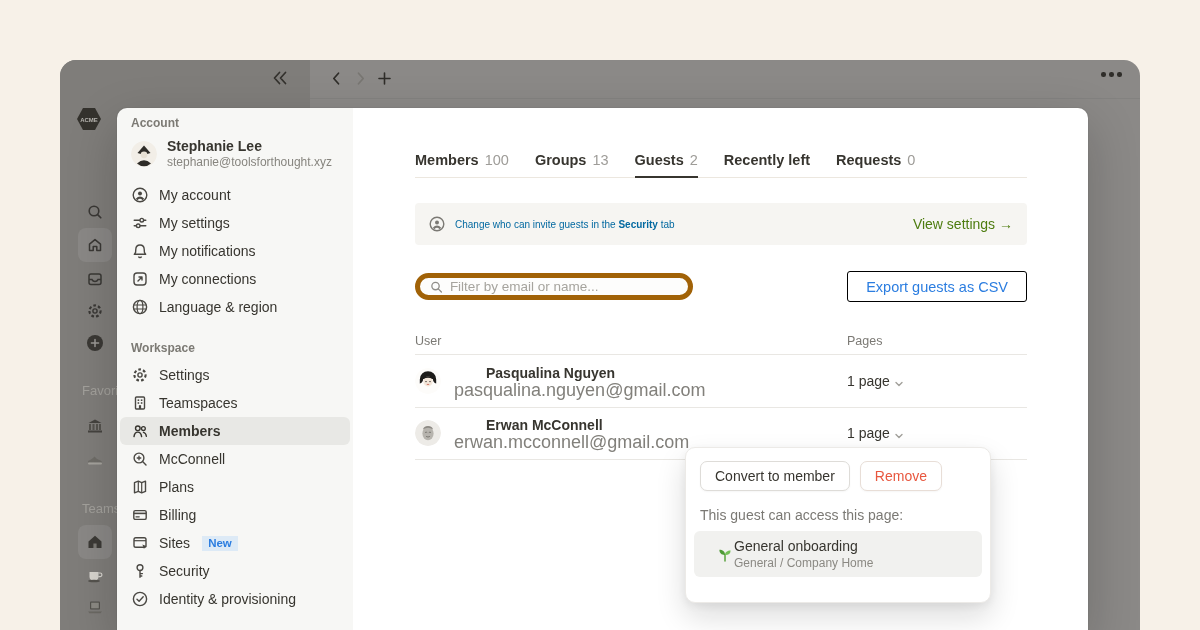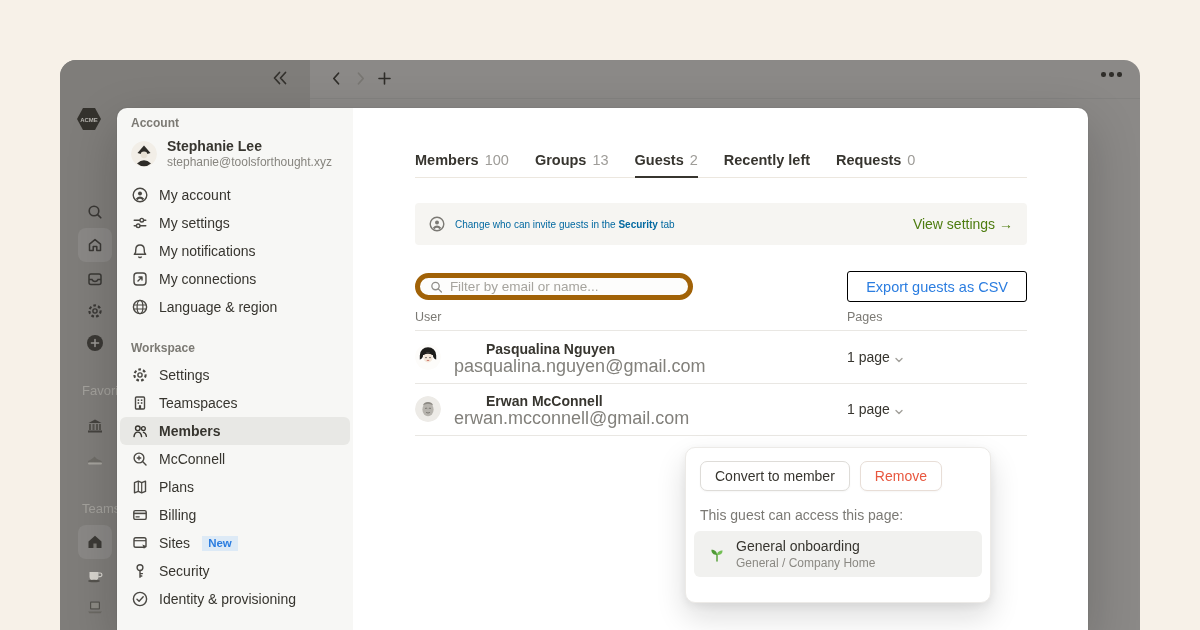--- a/index.html
+++ b/index.html
@@ -56,41 +56,41 @@
 
   .controls { margin-top:26px; display:flex; align-items:center; justify-content:space-between; }
   .filter { width:278px; height:27px; border:5px solid #a16207; background:#fdfdfc; border-radius:14px;
             display:flex; align-items:center; padding:0 10px; gap:7px; }
   .filter input { border:none; outline:none; background:transparent; font-size:13.5px; color:#37352f; width:100%;
                   font-family:"Liberation Sans", sans-serif; }
   .filter input::placeholder { color:#a6a49e; }
   .btn-export { height:31px; padding:0 18px; border:1px solid #000000; border-radius:3px; background:#fff;
                 font-size:14.5px; font-weight:500; color:#2b7de0; display:flex; align-items:center; }
 
-  .table { margin-top:8px; }
+  .table { margin-top:32px; }
   .thead { display:flex; padding-bottom:6px; border-bottom:1px solid #e9e7e3; font-size:12.5px; color:#7b7974; }
   .col-user { width:432px; flex:none; }
   .trow { display:flex; align-items:center; height:52.5px; border-bottom:1px solid #e9e7e3; }
   .ucell { width:432px; flex:none; display:flex; align-items:center; gap:13px; }
   .r-name { font-size:14px; font-weight:700; color:#37352f; line-height:16px;padding-left:32px; }
   .r-mail { font-size:18px; color:#82807b; line-height:14px; margin-top:2px; }
   .pages-dd { display:flex; align-items:flex-end; gap:4px; font-size:14px; color:#37352f; }
 
   
   .popup { position:absolute; left:685px; top:447px; width:306px; z-index:30; background:#fff; border-radius:10px;
            border:1px solid #eceae7; box-shadow:0 14px 30px rgba(15,15,15,0.14), 0 3px 8px rgba(15,15,15,0.06);
            padding:13px 14px 8px; }
   .pp-btns { display:flex; gap:10px; }
   .pp-btn { height:30px; padding:0 14px; border-radius:7px; background:#fff; font-size:14px; font-weight:500;
             display:flex; align-items:center; box-shadow:0 1px 2px rgba(15,15,15,0.04); }
   .pp-convert { border:1px solid #dedcd8; color:#37352f; }
   .pp-remove { border:1px solid #e8ded7; color:#e8573f; }
   .pp-label { margin-top:16px; font-size:14px; color:#7b7974; }
   .pp-page { margin:8px -6px 17px; background:#f1f1ef; border-radius:6px; display:flex; align-items:center;
-             gap:10px; padding:6px 14px; height:46px; }
+             gap:0; padding:6px 22px; height:46px; }
   .pg-title { font-size:14px; font-weight:500; color:#37352f; line-height:16px; }
   .pg-path { font-size:12px; color:#8b8983; line-height:14px; margin-top:2px; }
 </style>
 </head>
 <body>
 
 <div class="stage">
 
   <div class="window">
     <div class="chrome-sidebar"></div>

